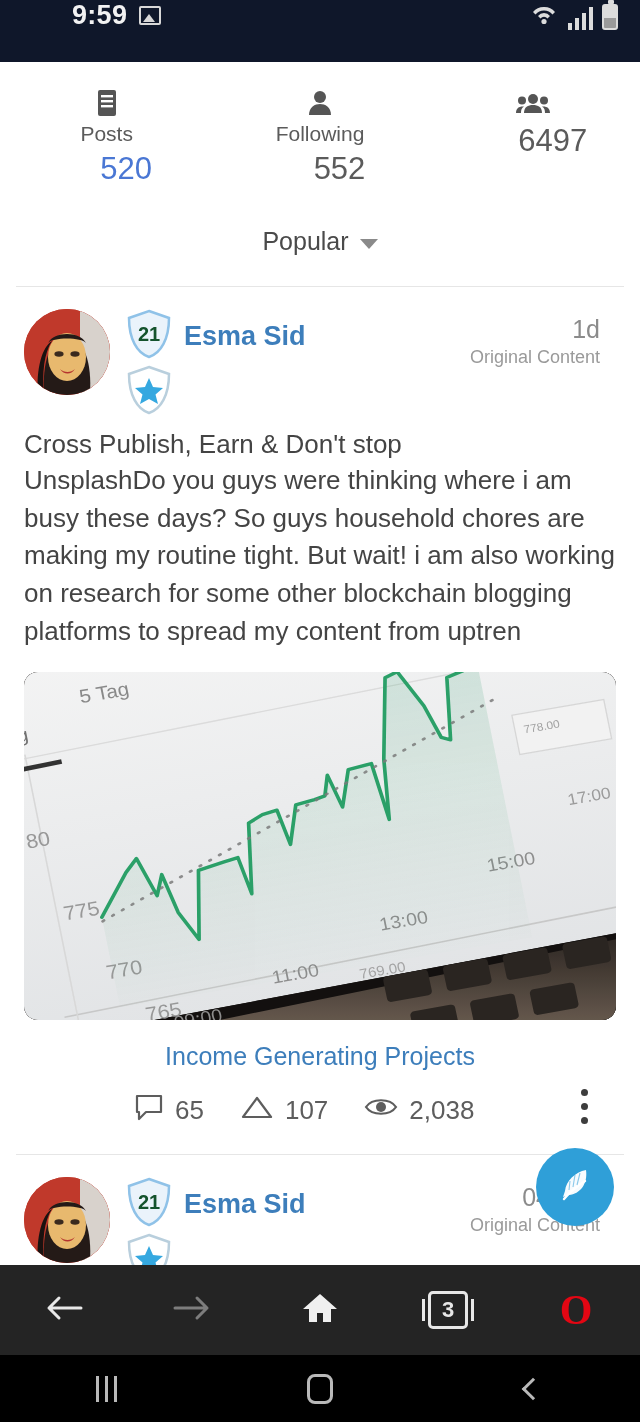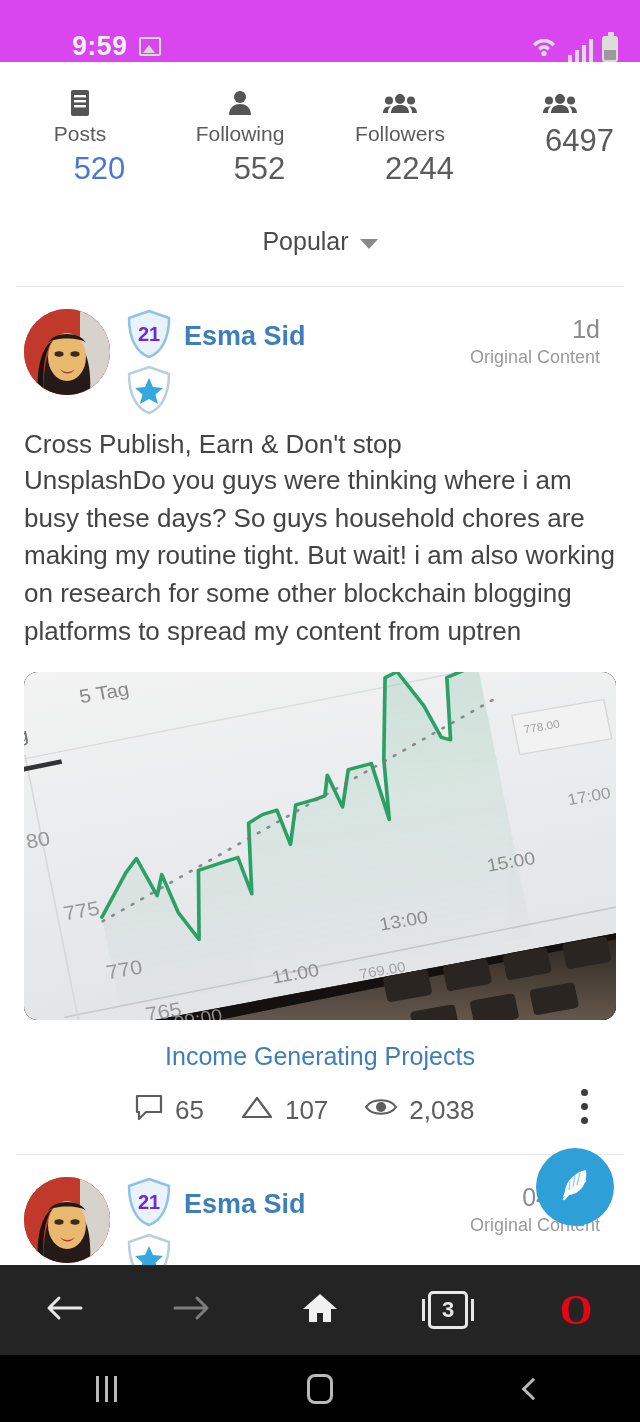--- a/index.html
+++ b/index.html
@@ -6,22 +6,22 @@
   html, body {
     width: 640px; height: 1422px;
     background: #ffffff;
     font-family: "Liberation Sans", sans-serif;
     overflow: hidden;
   }
   .screen { position: relative; width: 640px; height: 1422px; background: #fff; }
 
   
   .statusbar {
-    height: 62px; background: #d946ef; color: #f2f2f2;
-    display: flex; align-items: flex-end; justify-content: space-between;
+    height: 62px; background: #0f172a; color: #f2f2f2;
+    display: flex; align-items: flex-start; justify-content: space-between;
     padding: 0 22px 0 72px;
   }
   .sb-left { display: flex; align-items: center; gap: 12px; }
   .sb-time { font-size: 27px; font-weight: bold; letter-spacing: .3px; }
   .sb-right { display: flex; align-items: flex-end; gap: 9px; }
   .ico-photo {
     width: 22px; height: 19px; border: 2.5px solid #d8d8d8; border-radius: 2px;
     position: relative; overflow: hidden;
   }
   .ico-photo::after {
@@ -67,21 +67,21 @@
   .avatar {
     width: 86px; height: 86px; border-radius: 50%; flex: none; overflow: hidden;
     background: #c0392b; position: relative;
   }
   .badges { margin-left: 16px; width: 52px; flex: none; }
   .shield {
     width: 46px; height: 50px; position: relative;
     display: flex; align-items: center; justify-content: center;
   }
   .shield svg { position: absolute; inset: 0; }
-  .shield span { position: relative; font-size: 20px; font-weight: bold; color: #6d28d9; }
+  .shield span { position: relative; font-size: 20px; font-weight: bold; color: #14532d; }
   .shield.star { margin-top: 6px; }
   .uname { font-size: 27px; font-weight: bold; color: #3d7ebb; margin: 12px 0 0 6px; }
   .meta { position: absolute; right: 16px; top: 6px; text-align: right; }
   .meta-time { font-size: 25px; color: #8b8b8b; }
   .meta-sub { font-size: 18px; color: #9a9a9a; margin-top: 3px; }
 
   .post-title { font-size: 26px; color: #444; margin-top: 14px; }
   .post-body { font-size: 26px; color: #444; line-height: 1.45; margin-top: 2px; }
 
   
@@ -188,34 +188,20 @@
       <div class="stat-icon">
         <svg width="26" height="28" viewBox="0 0 26 28">
           <circle cx="13" cy="8" r="6" fill="#555"></circle>
           <path d="M2 26 C2 18 8 15 13 15 C18 15 24 18 24 26Z" fill="#555"></path>
         </svg>
       </div>
       <div class="stat-label">Following</div>
       <div class="stat-value">552</div>
     </div>
 
-    <div class="stat">
-      <div class="stat-icon">
-        <svg width="34" height="24" viewBox="0 0 34 24">
-          <circle cx="17" cy="8" r="5" fill="#555"></circle>
-          <circle cx="6" cy="9.5" r="4" fill="#555"></circle>
-          <circle cx="28" cy="9.5" r="4" fill="#555"></circle>
-          <path d="M8 22 C8 16 12 14 17 14 C22 14 26 16 26 22Z" fill="#555"></path>
-          <path d="M0 22 C0 17.5 3 15.5 6.5 15.5 L8 15.5 C5.5 17 5 19 5 22Z" fill="#555"></path>
-          <path d="M34 22 C34 17.5 31 15.5 27.5 15.5 L26 15.5 C28.5 17 29 19 29 22Z" fill="#555"></path>
-        </svg>
-      </div>
-      <div class="stat-label">Followers</div>
-      <div class="stat-value">2244</div>
-    </div>
 
     <div class="stat">
       <div class="stat-icon">
         <svg width="34" height="24" viewBox="0 0 34 24">
           <circle cx="17" cy="8" r="5" fill="#555"></circle>
           <circle cx="6" cy="9.5" r="4" fill="#555"></circle>
           <circle cx="28" cy="9.5" r="4" fill="#555"></circle>
           <path d="M8 22 C8 16 12 14 17 14 C22 14 26 16 26 22Z" fill="#555"></path>
           <path d="M0 22 C0 17.5 3 15.5 6.5 15.5 L8 15.5 C5.5 17 5 19 5 22Z" fill="#555"></path>
           <path d="M34 22 C34 17.5 31 15.5 27.5 15.5 L26 15.5 C28.5 17 29 19 29 22Z" fill="#555"></path>

